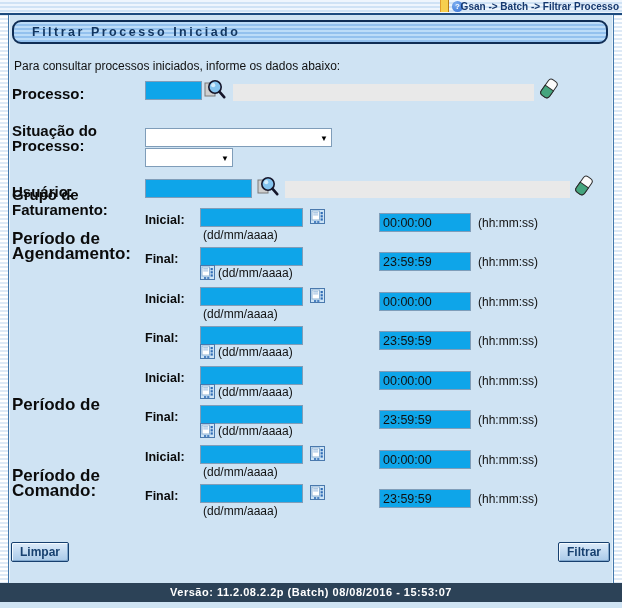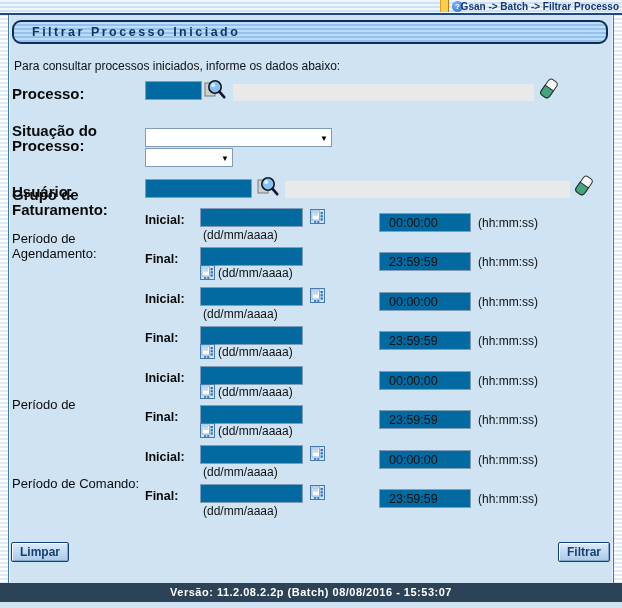--- a/index.html
+++ b/index.html
@@ -24,30 +24,30 @@
     box-shadow:inset 1px 0 0 #eaf3fb,inset -1px 0 0 #eaf3fb;}
   .title-bar{position:absolute;left:3px;top:5px;width:596px;height:24px;box-sizing:border-box;
     border:2px solid #0f2d55;border-radius:9px;
     background:repeating-linear-gradient(180deg,#bcdcf8 0 2px,#93c1ee 2px 4px);
     color:#12355f;font-weight:bold;font-size:12.5px;letter-spacing:2.5px;
     line-height:20px;padding-left:18px;}
   .intro{position:absolute;left:5px;top:44px;font-size:12px;color:#111;}
   .frow{position:absolute;left:1px;width:600px;}
   .lbl{position:absolute;left:2px;font-weight:bold;font-size:15px;color:#0b0b0b;line-height:15px;}
   .tinput{position:absolute;box-sizing:border-box;height:19px;border:1px solid #7f9db9;
-    background:#0369a1;font:12.5px "Liberation Sans",sans-serif;padding:1px 9px;color:#111;}
+    background:#0ea5e9;font:12.5px "Liberation Sans",sans-serif;padding:1px 3px;color:#111;}
   .ro{position:absolute;background:#e9e9e9;height:17px;}
   .iconbtn{position:absolute;cursor:pointer;line-height:0;}
   .sel{position:absolute;box-sizing:border-box;height:19px;background:#fff;border:1px solid #7f9db9;cursor:pointer;}
   .sel .arr{position:absolute;right:3px;top:5px;font-size:8px;color:#000;}
   
   .pgroup{position:absolute;left:1px;width:600px;height:78px;}
   .pg0{top:192px}.pg1{top:271px}.pg2{top:350px}.pg3{top:429px}
   .plabel{position:absolute;left:2px;top:0;bottom:0;width:134px;display:flex;flex-direction:column;
-    justify-content:center;font-weight:normal;font-size:13px;line-height:15px;color:#0b0b0b;}
+    justify-content:center;font-weight:bold;font-size:17px;line-height:15px;color:#0b0b0b;}
   .subrow{position:absolute;left:0;width:600px;height:39px;}
   .sr-ini{top:0}.sr-fin{top:39px}
   .sublbl{position:absolute;left:135px;top:6px;font-weight:bold;font-size:12.5px;color:#0b0b0b;}
   .dtin{left:190px;top:1px;width:103px;}
   .cal-right{left:300px;top:2px;}
   .cal-below{left:190px;top:19px;}
   .dhint{position:absolute;left:193px;top:21px;font-size:12px;color:#111;}
   .dhint.shift{left:208px;top:20px;}
   .tmin{left:369px;top:6px;width:92px;}
   .thint{position:absolute;left:468px;top:9px;font-size:12px;color:#111;}

